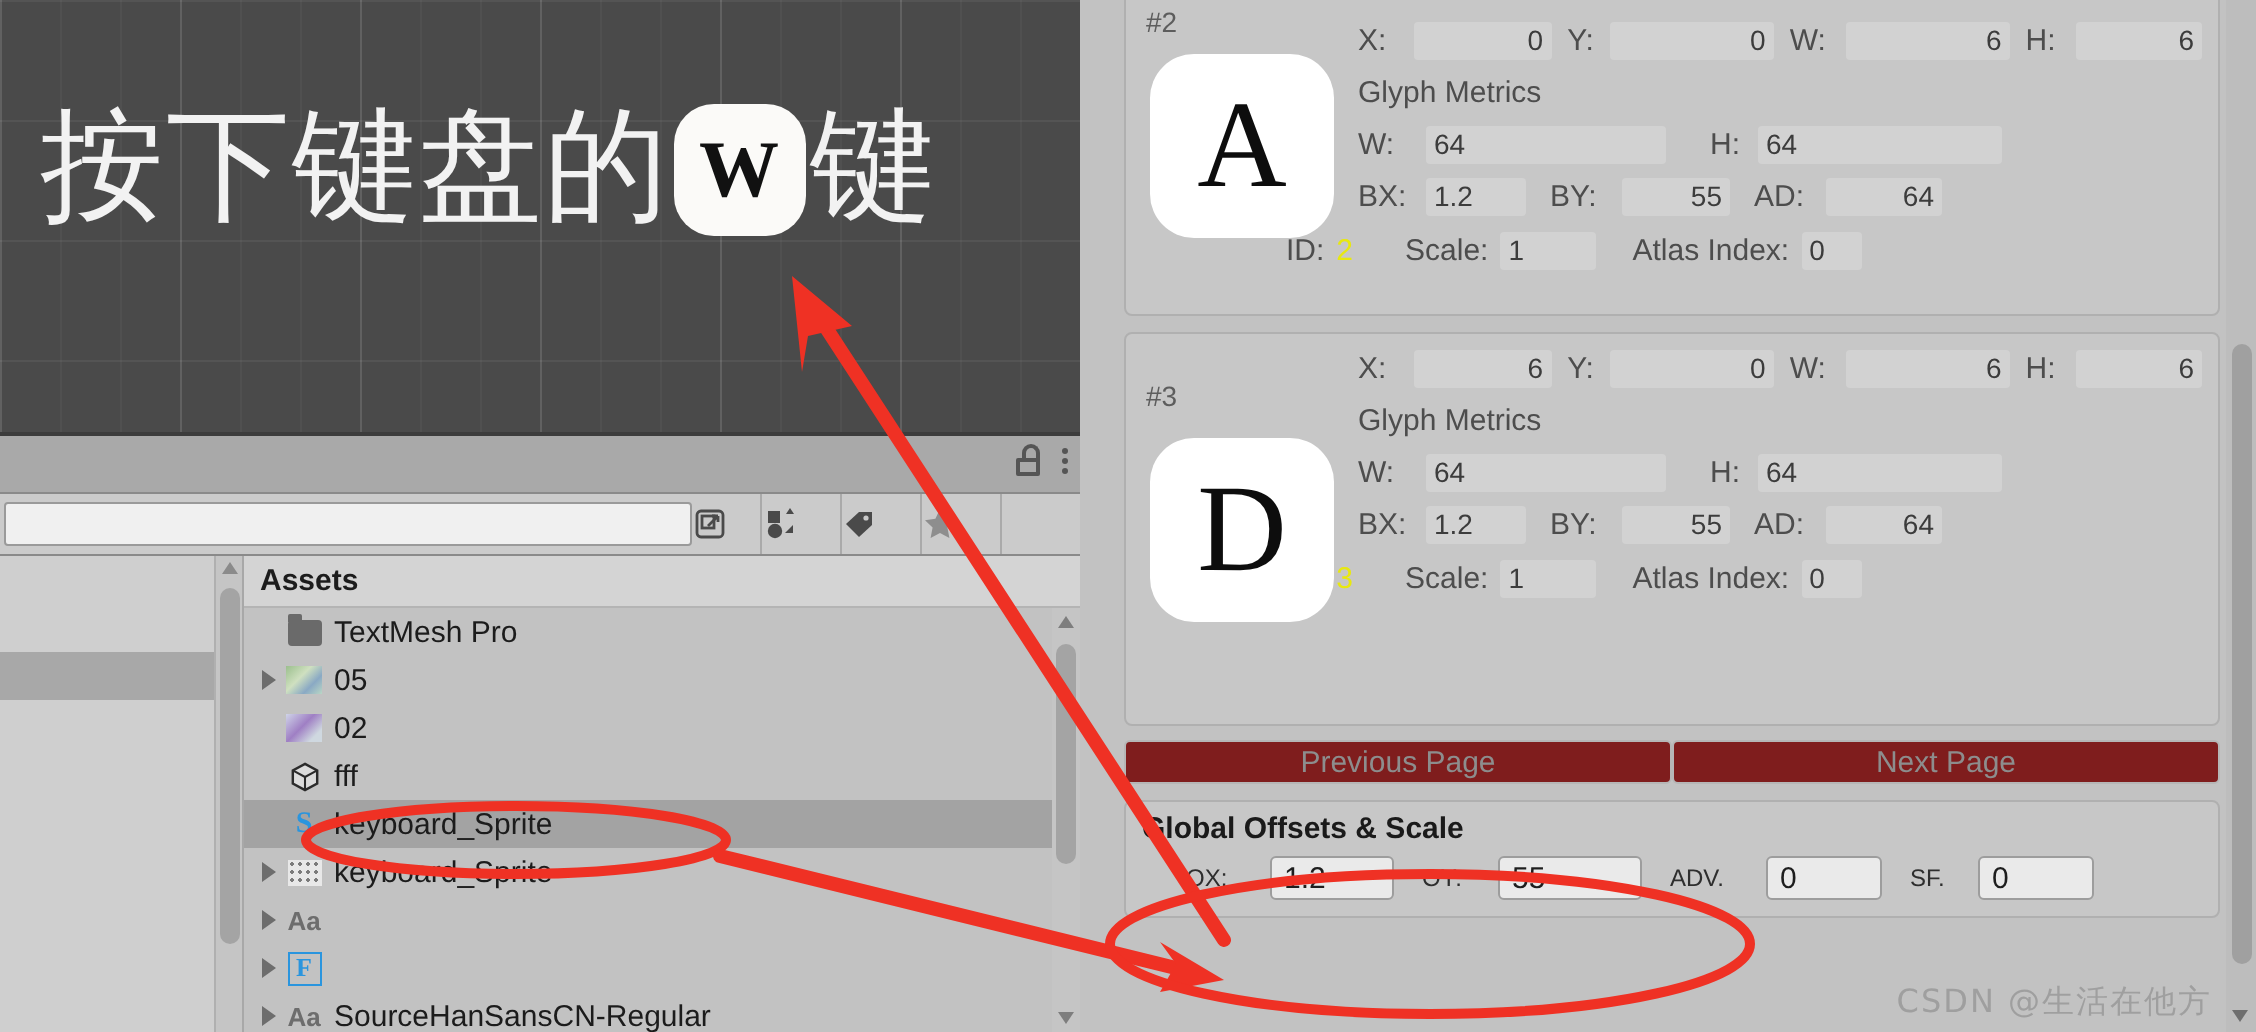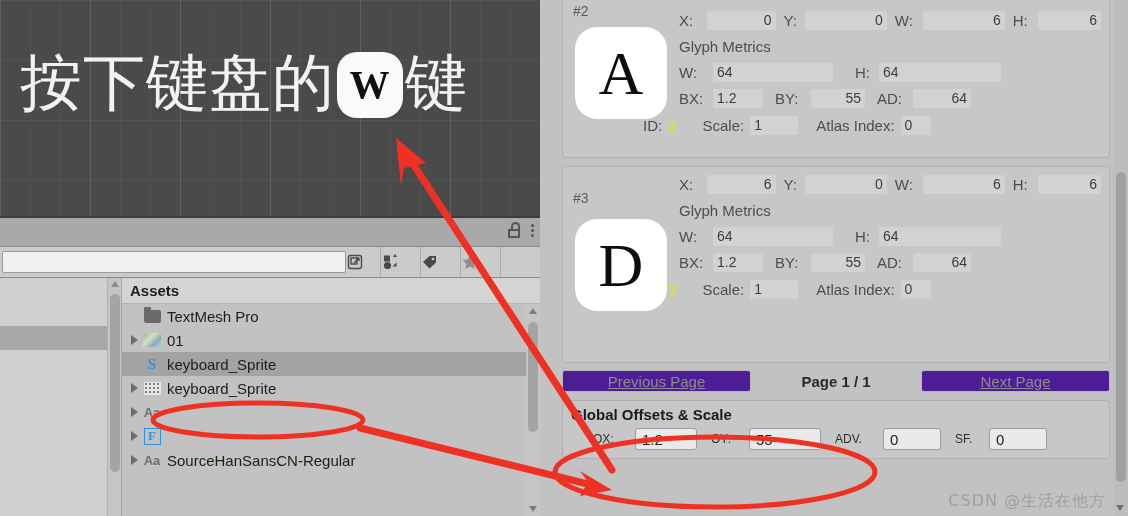--- a/index.html
+++ b/index.html
@@ -271,25 +271,25 @@
     font-size: 15px; color: #4d4d4d;
     height: 28px; padding-left: 16px; gap: 6px;
   }
   .id-val { color: #e8e80f; font-weight: normal; }
 
   
   #pager { display: flex; align-items: center; margin-top: 7px; }
   .page-btn {
     flex: 1 1 0;
     height: 22px;
-    background: #4c1d95;
+    background: #7f1d1d;
     border: 1px solid #b6b6b6;
     border-radius: 3px;
     display: flex; align-items: center; justify-content: center;
-    font-size: 15px; color: #8d8d8d; text-decoration: underline;
+    font-size: 15px; color: #8d8d8d;
   }
   #page-label {
     flex: 0 0 170px; text-align: center;
     font-size: 15px; color: #2a2a2a; font-weight: bold;
   }
 
   
   #global-box {
     margin-top: 8px;
     border: 1px solid #b0b0b0; border-radius: 4px;
@@ -408,24 +408,41 @@
           <span>TextMesh Pro</span>
         </div>
 
         <div class="asset-row">
           <span class="foldout">
               <i class="tri"></i>
             </span>
           <span class="asset-icon">
               <i class="ico-tex1"></i>
             </span>
-          <span>01</span>
-        </div>
-
-
+          <span>05</span>
+        </div>
+
+        <div class="asset-row">
+          <span class="foldout empty"></span>
+          <span class="asset-icon">
+              <i class="ico-tex2"></i>
+            </span>
+          <span>02</span>
+        </div>
+
+        <div class="asset-row">
+          <span class="foldout empty"></span>
+          <span class="asset-icon">
+            <svg class="ico-prefab" viewBox="0 0 16 16" aria-hidden="true">
+              <path d="M8 1 L14.5 4.5 V11.5 L8 15 L1.5 11.5 V4.5 Z" fill="#dcdcdc" stroke="#2b2b2b" stroke-width="1.3"></path>
+              <path d="M1.5 4.5 L8 8 L14.5 4.5 M8 8 V15" fill="none" stroke="#2b2b2b" stroke-width="1.1"></path>
+            </svg>
+          </span>
+          <span>fff</span>
+        </div>
 
         <div class="asset-row selected">
           <span class="foldout empty"></span>
           <span class="asset-icon">
               <span class="ico-sdf">S</span>
             </span>
           <span>keyboard_Sprite</span>
         </div>
 
         <div class="asset-row">
@@ -553,21 +570,20 @@
             <span class="glabel" style="margin-left:20px;">Scale:</span>
             <span class="fld" style="width:48px;">1</span>
             <span class="glabel" style="margin-left:12px;">Atlas Index:</span>
             <span class="fld" style="width:30px;">0</span>
           </div>
         </div>
       </div>
 
       <div id="pager">
         <div class="page-btn">Previous Page</div>
-        <div id="page-label">Page 1 / 1</div>
         <div class="page-btn">Next Page</div>
       </div>
 
       <div id="global-box">
         <div id="global-title">Global Offsets &amp; Scale</div>
         <div id="global-row">
           <span class="glabel" style="width:42px;">OX:</span>
           <span class="wfld" style="width:62px;">1.2</span>
           <span class="glabel" style="width:52px; padding-left:14px;">OY:</span>
           <span class="wfld" style="width:72px;">55</span>

